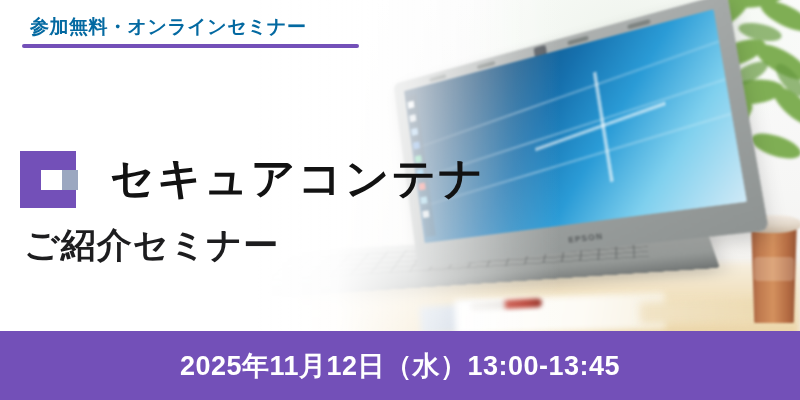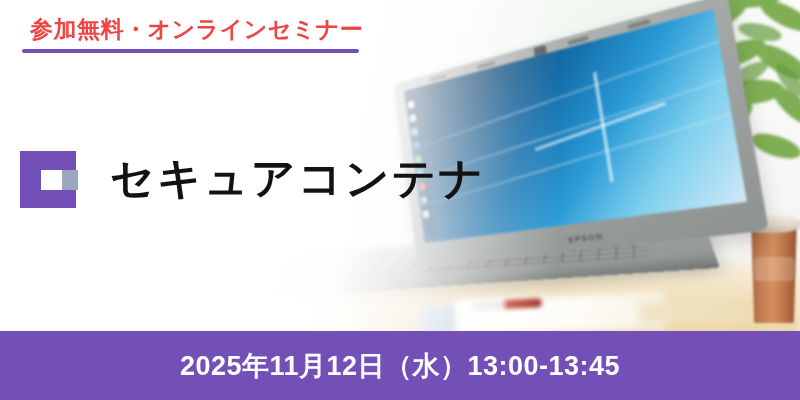--- a/index.html
+++ b/index.html
@@ -198,23 +198,23 @@
     position: absolute;
     left: 0; top: 0; width: 560px; height: 340px;
     background: linear-gradient(90deg,
         #ffffff 0%, #ffffff 46%, rgba(255,255,255,0.97) 60%,
         rgba(255,255,255,0.72) 74%, rgba(255,255,255,0.18) 92%, rgba(255,255,255,0) 100%);
   }
 
   
   .eyebrow-wrap { position: absolute; left: 22px; top: 14px; }
   .eyebrow {
-    font-size: 23px;
-    font-weight: bold;
-    color: #ef4444;
+    font-size: 19px;
+    font-weight: bold;
+    color: #0369a1;
     letter-spacing: 0.5px;
     white-space: nowrap;
     padding-left: 8px;
     font-family: Liberation Serif, serif;
   }
   .eyebrow-rule {
     margin-top: 4px;
     width: 337px;
     height: 4px;
     background: #7350b8;
@@ -374,18 +374,19 @@
 
 
   <div class="brandrow">
     <div class="logomark">
       <div class="white-sq"></div>
       <div class="gray-sq"></div>
     </div>
     <div class="brandname">セキュアコンテナ</div>
   </div>
 
+  <div class="line3">ご紹介セミナー</div>
 
   <div class="bottombar">
     <div class="date">2025年11月12日（水）13:00-13:45</div>
   </div>
 
 </div>
 
 </body></html>

